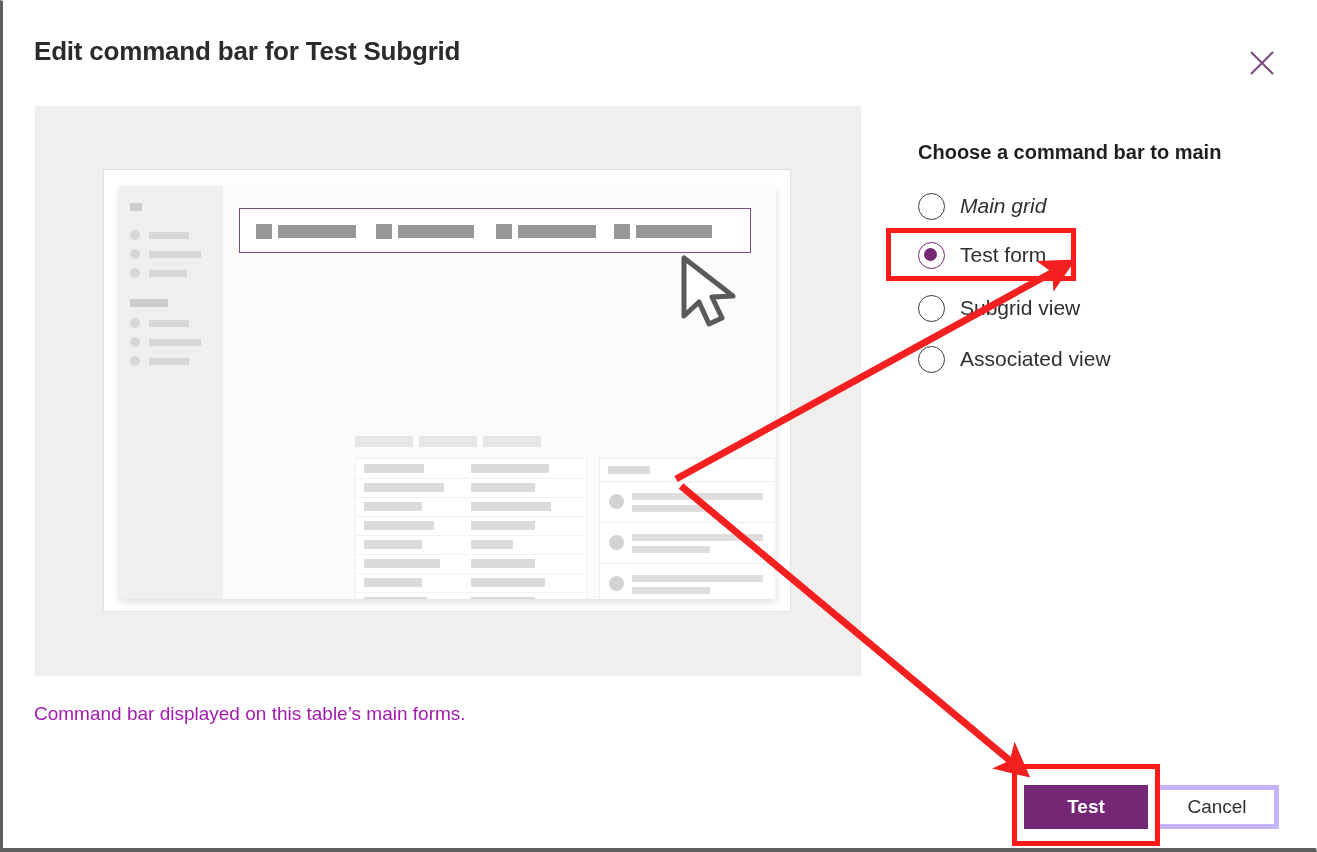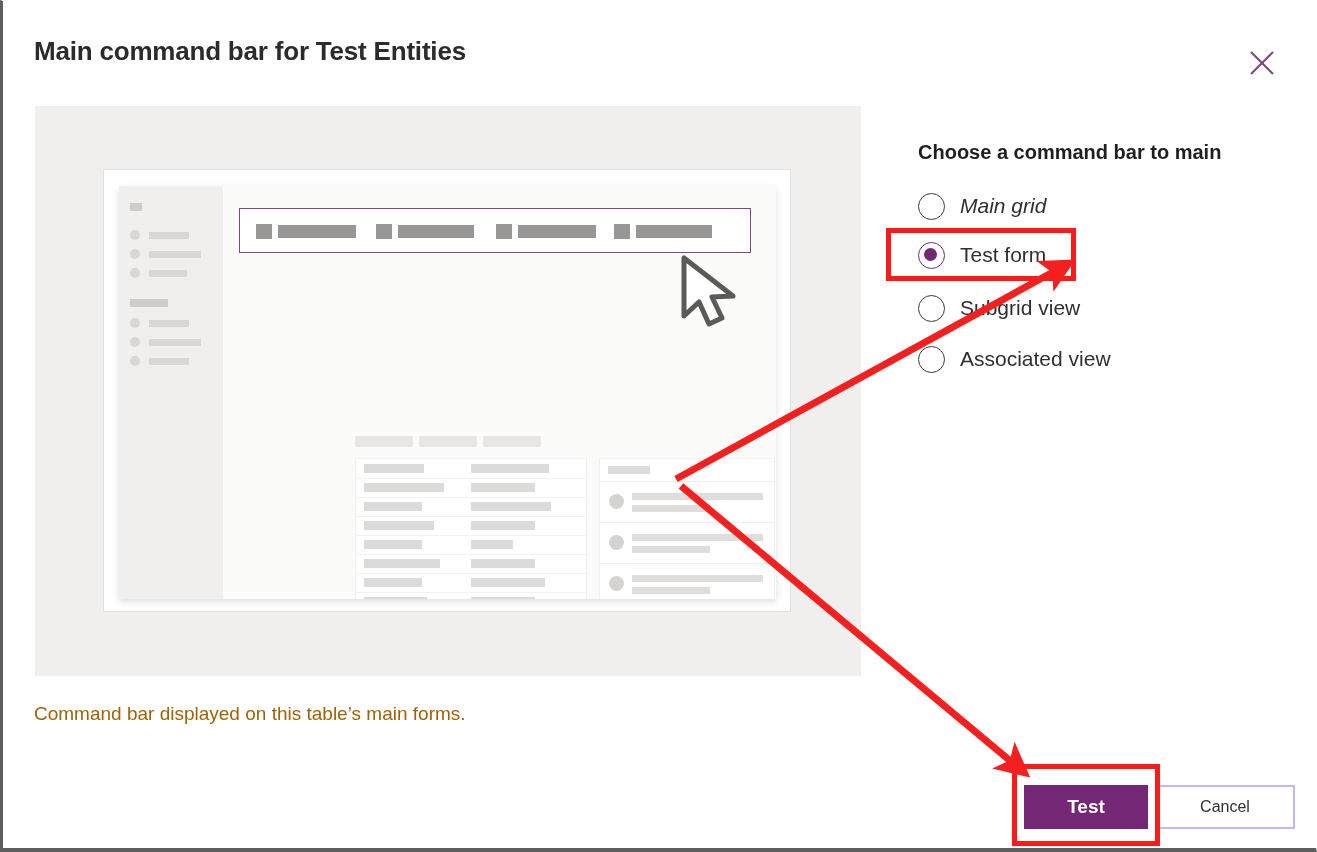--- a/index.html
+++ b/index.html
@@ -175,21 +175,21 @@
 
   
   #pv-cursor { position: absolute; left: 455px; top: 68px; }
 
   
   #caption {
     position: absolute;
     left: 31px;
     top: 702px;
     font-size: 19px;
-    color: #a16207;
+    color: #a21caf;
   }
 
   
   #choose-label {
     position: absolute;
     left: 915px;
     top: 140px;
     font-size: 20px;
     font-weight: bold;
     color: #1f1f1f;
@@ -259,45 +259,45 @@
     font-size: 19px;
     font-weight: bold;
     font-family: "Liberation Sans", sans-serif;
     cursor: pointer;
     padding: 0;
   }
   #cancel-button {
     position: absolute;
     left: 1152px;
     top: 784px;
-    width: 140px;
+    width: 124px;
     height: 44px;
     background: #ffffff;
     color: #2f2f2e;
-    border: 2px solid #c4b5fd;
-    font-size: 16px;
+    border: 5px solid #c4b5fd;
+    font-size: 19px;
     font-family: "Liberation Sans", sans-serif;
     cursor: pointer;
     padding: 0;
   }
 
   
   #arrows {
     position: absolute;
     left: 0; top: 0;
     width: 1317px; height: 852px;
     pointer-events: none;
   }
 </style>
 </head>
 <body>
 
 <div id="window">
 
-  <div id="dialog-title">Main command bar for Test Entities</div>
+  <div id="dialog-title">Edit command bar for Test Subgrid</div>
 
   <button id="close-button" aria-label="Close">
     <span>
       <svg width="44" height="44" viewBox="0 0 44 44">
         <line x1="11" y1="11" x2="33" y2="33" stroke="#7a4b7f" stroke-width="2.2"></line>
         <line x1="33" y1="11" x2="11" y2="33" stroke="#7a4b7f" stroke-width="2.2"></line>
       </svg>
     </span>
   </button>
 

